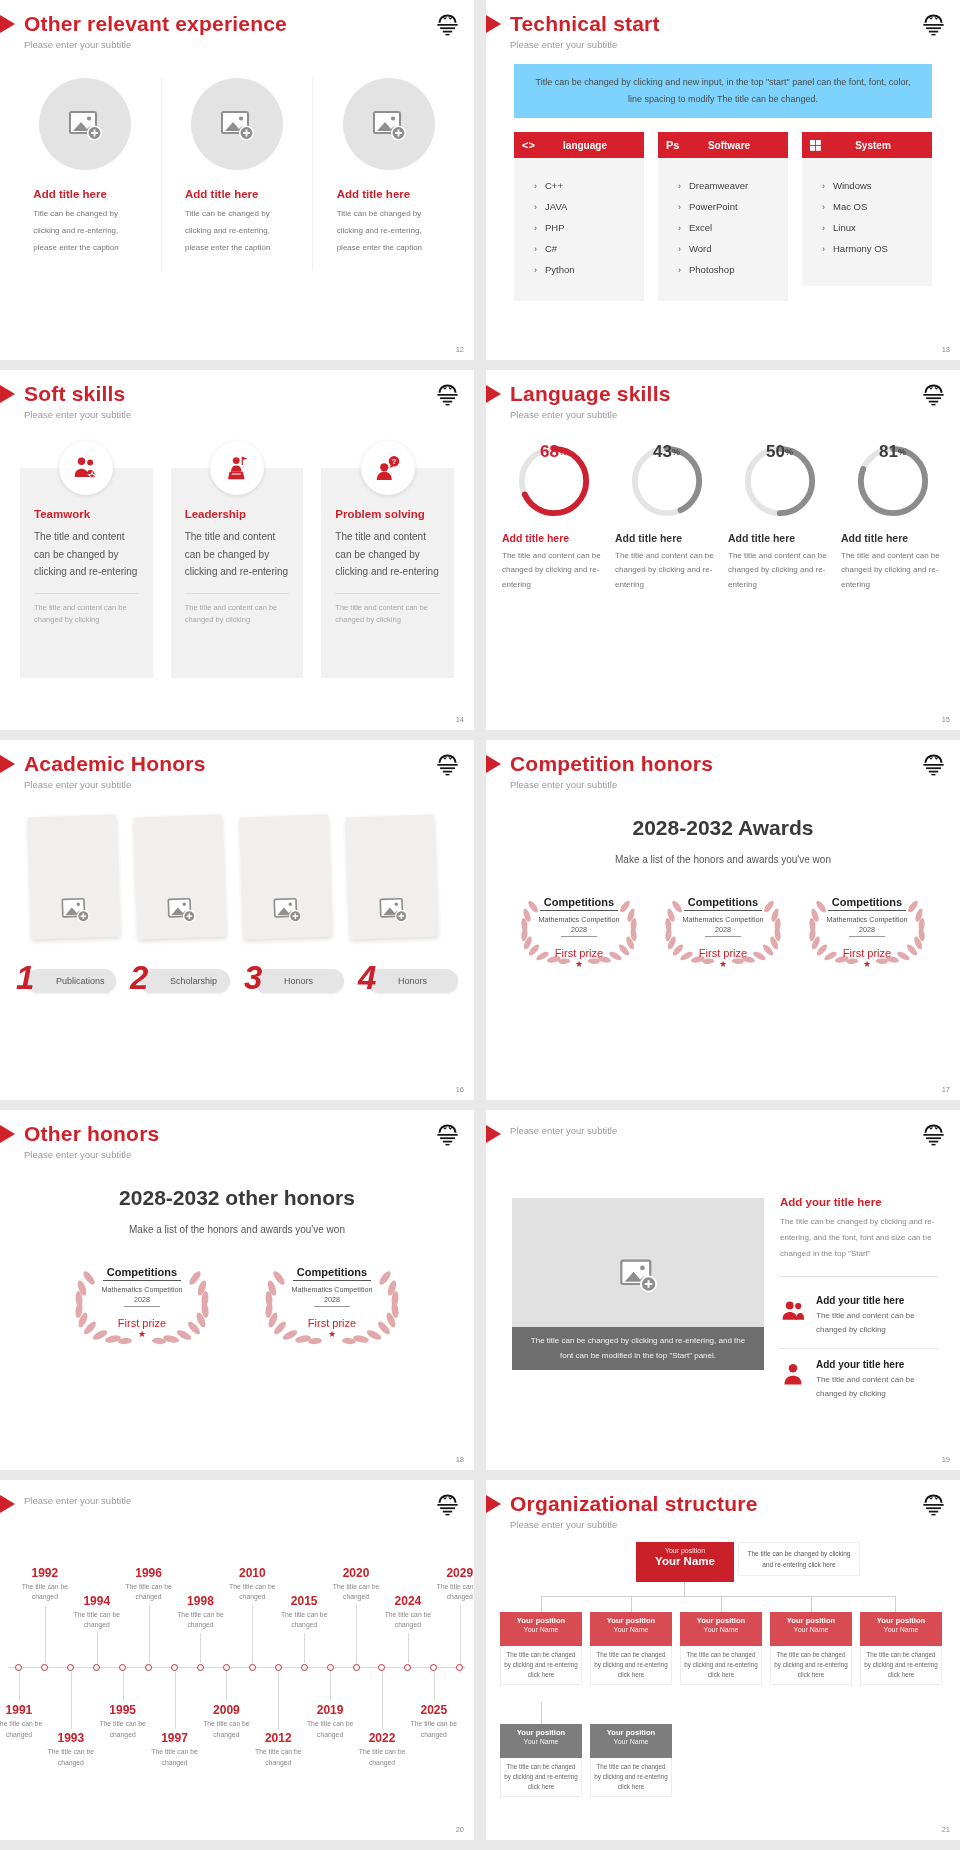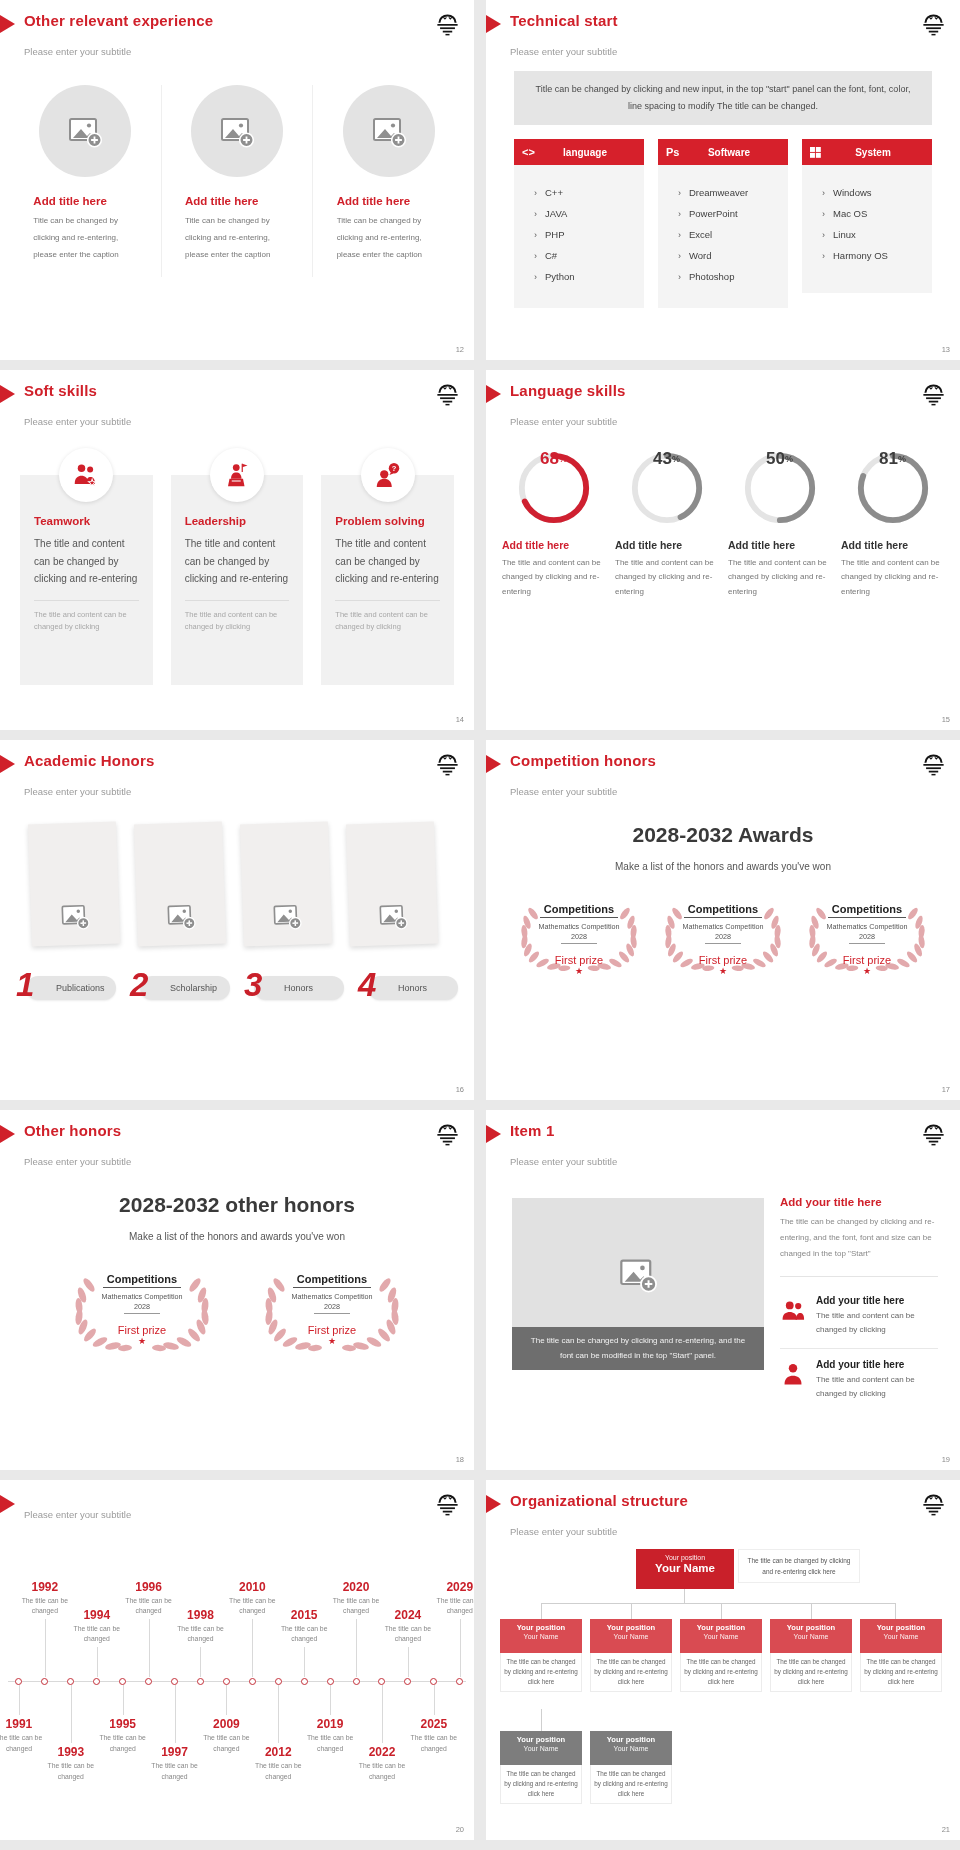--- a/index.html
+++ b/index.html
@@ -5,37 +5,37 @@
   * { margin:0; padding:0; box-sizing:border-box; }
   html,body { width:960px; }
   body { background:#e9e9e9; font-family:"Liberation Sans", sans-serif; color:#444; }
   .deck { display:grid; grid-template-columns:474px 474px; grid-auto-rows:360px; column-gap:12px; row-gap:10px; width:960px; padding-bottom:10px; }
   .slide { position:relative; background:#fff; overflow:hidden; }
 
   
   .arrow { position:absolute; left:0; top:15px; width:0; height:0;
     border-top:9px solid transparent; border-bottom:9px solid transparent; border-left:15px solid #d0202a; }
   .s-head { position:relative; padding:12px 40px 0 24px; }
-  .s-title { font-size:15px; font-weight:bold; color:#d0202a; letter-spacing:.2px; }
-  .s-sub { font-size:9.5px; color:#9b9b9b; margin-top:17px; }
+  .s-title { font-size:21px; font-weight:bold; color:#d0202a; letter-spacing:.2px; }
+  .s-sub { font-size:9.5px; color:#9b9b9b; margin-top:3px; }
   .logo { position:absolute; top:10px; right:13px; width:27px; height:27px; }
   .page-num { position:absolute; right:10px; bottom:6px; font-size:7.5px; color:#8a8a8a; }
 
   
   .trio { display:flex; margin-top:28px; padding:0 10px; }
   .t-col { flex:1; display:flex; flex-direction:column; align-items:center; padding-bottom:14px; }
   .t-col + .t-col { border-left:1px solid #efefef; }
   .t-circle { width:92px; height:92px; border-radius:50%; background:#e3e3e3; display:flex; align-items:center; justify-content:center; }
   .t-circle svg { width:36px; height:36px; }
   .t-block { width:104px; margin-top:18px; }
   .t-title { font-size:11.5px; font-weight:bold; color:#d0202a; }
   .t-cap { font-size:8px; color:#777; line-height:2.1; margin-top:6px; }
 
   
-  .intro-box { margin:14px 28px 0; background:#e5e5e5; padding:10px 20px; font-size:9px; color:#4a4a4a; text-align:center; line-height:1.9; }
+  .intro-box { margin:14px 28px 0; background:#7dd3fc; padding:10px 20px; font-size:9px; color:#4a4a4a; text-align:center; line-height:1.9; }
   .cols3 { display:flex; gap:14px; margin:14px 28px 0; }
   .tcol { flex:1; }
   .tcol-bar { height:26px; background:#d6202b; display:flex; align-items:center; padding:0 8px; }
   .tcol-icon { width:26px; color:#fff; font-weight:bold; font-size:11px; display:flex; align-items:center; }
   .tcol-label { flex:1; text-align:center; color:#fff; font-weight:bold; font-size:10px; padding-right:14px; }
   .tcol-list { background:#f4f4f4; padding:12px 0 16px 20px; min-height:128px; }
   .tcol-item { font-size:9.5px; color:#3f3f3f; margin:10px 0; }
   .tcol-item:before { content:"›"; color:#555; margin-right:8px; font-size:9px; }
 
   
@@ -569,21 +569,20 @@
           <div class="w-star">★</div>
         </div>
       </div>
     </div>
     <div class="page-num">18</div>
   </section>
 
   <section class="slide">
     <span class="arrow"></span>
     <div class="s-head">
-      <h2 class="s-title">Item 1</h2>
       <div class="s-sub">Please enter your subtitle</div>
       <svg class="logo">
           <use href="#sym-logo"></use>
         </svg>
     </div>
     <div class="item-img">
       <svg class="ph">
           <use href="#sym-imgph"></use>
         </svg>
       <div class="img-cap">The title can be changed by clicking and re-entering, and the font can be modified in the top "Start" panel.</div>

